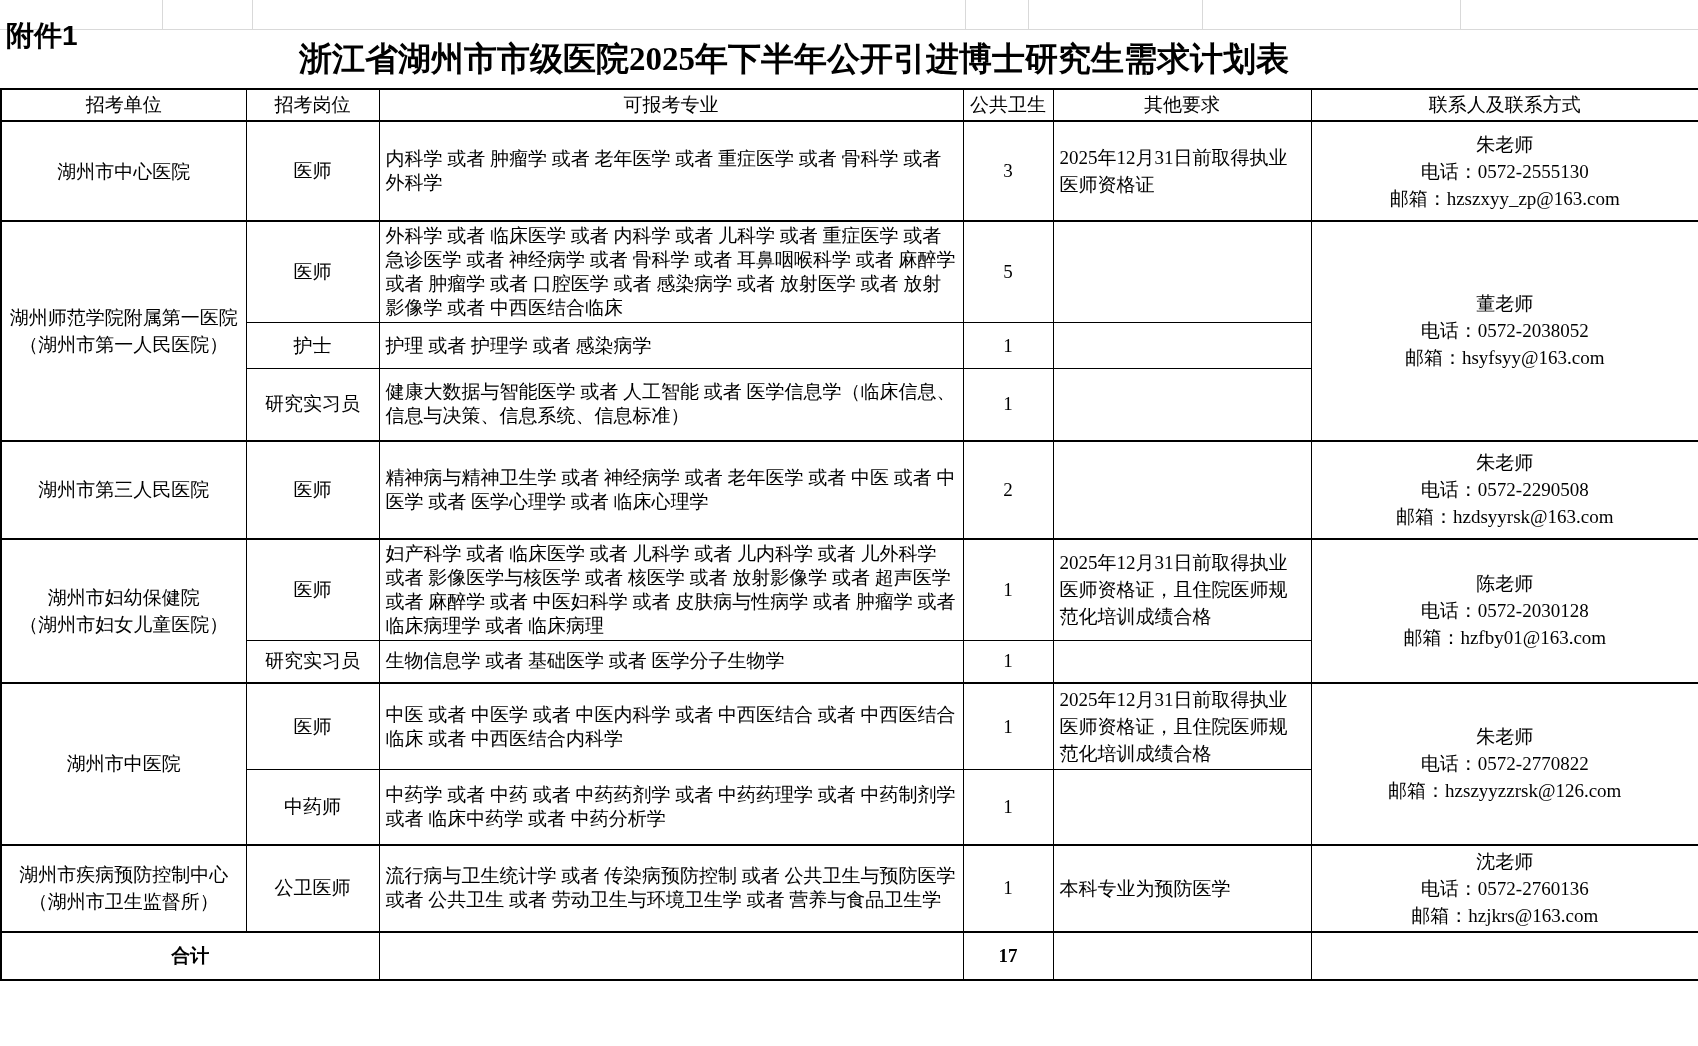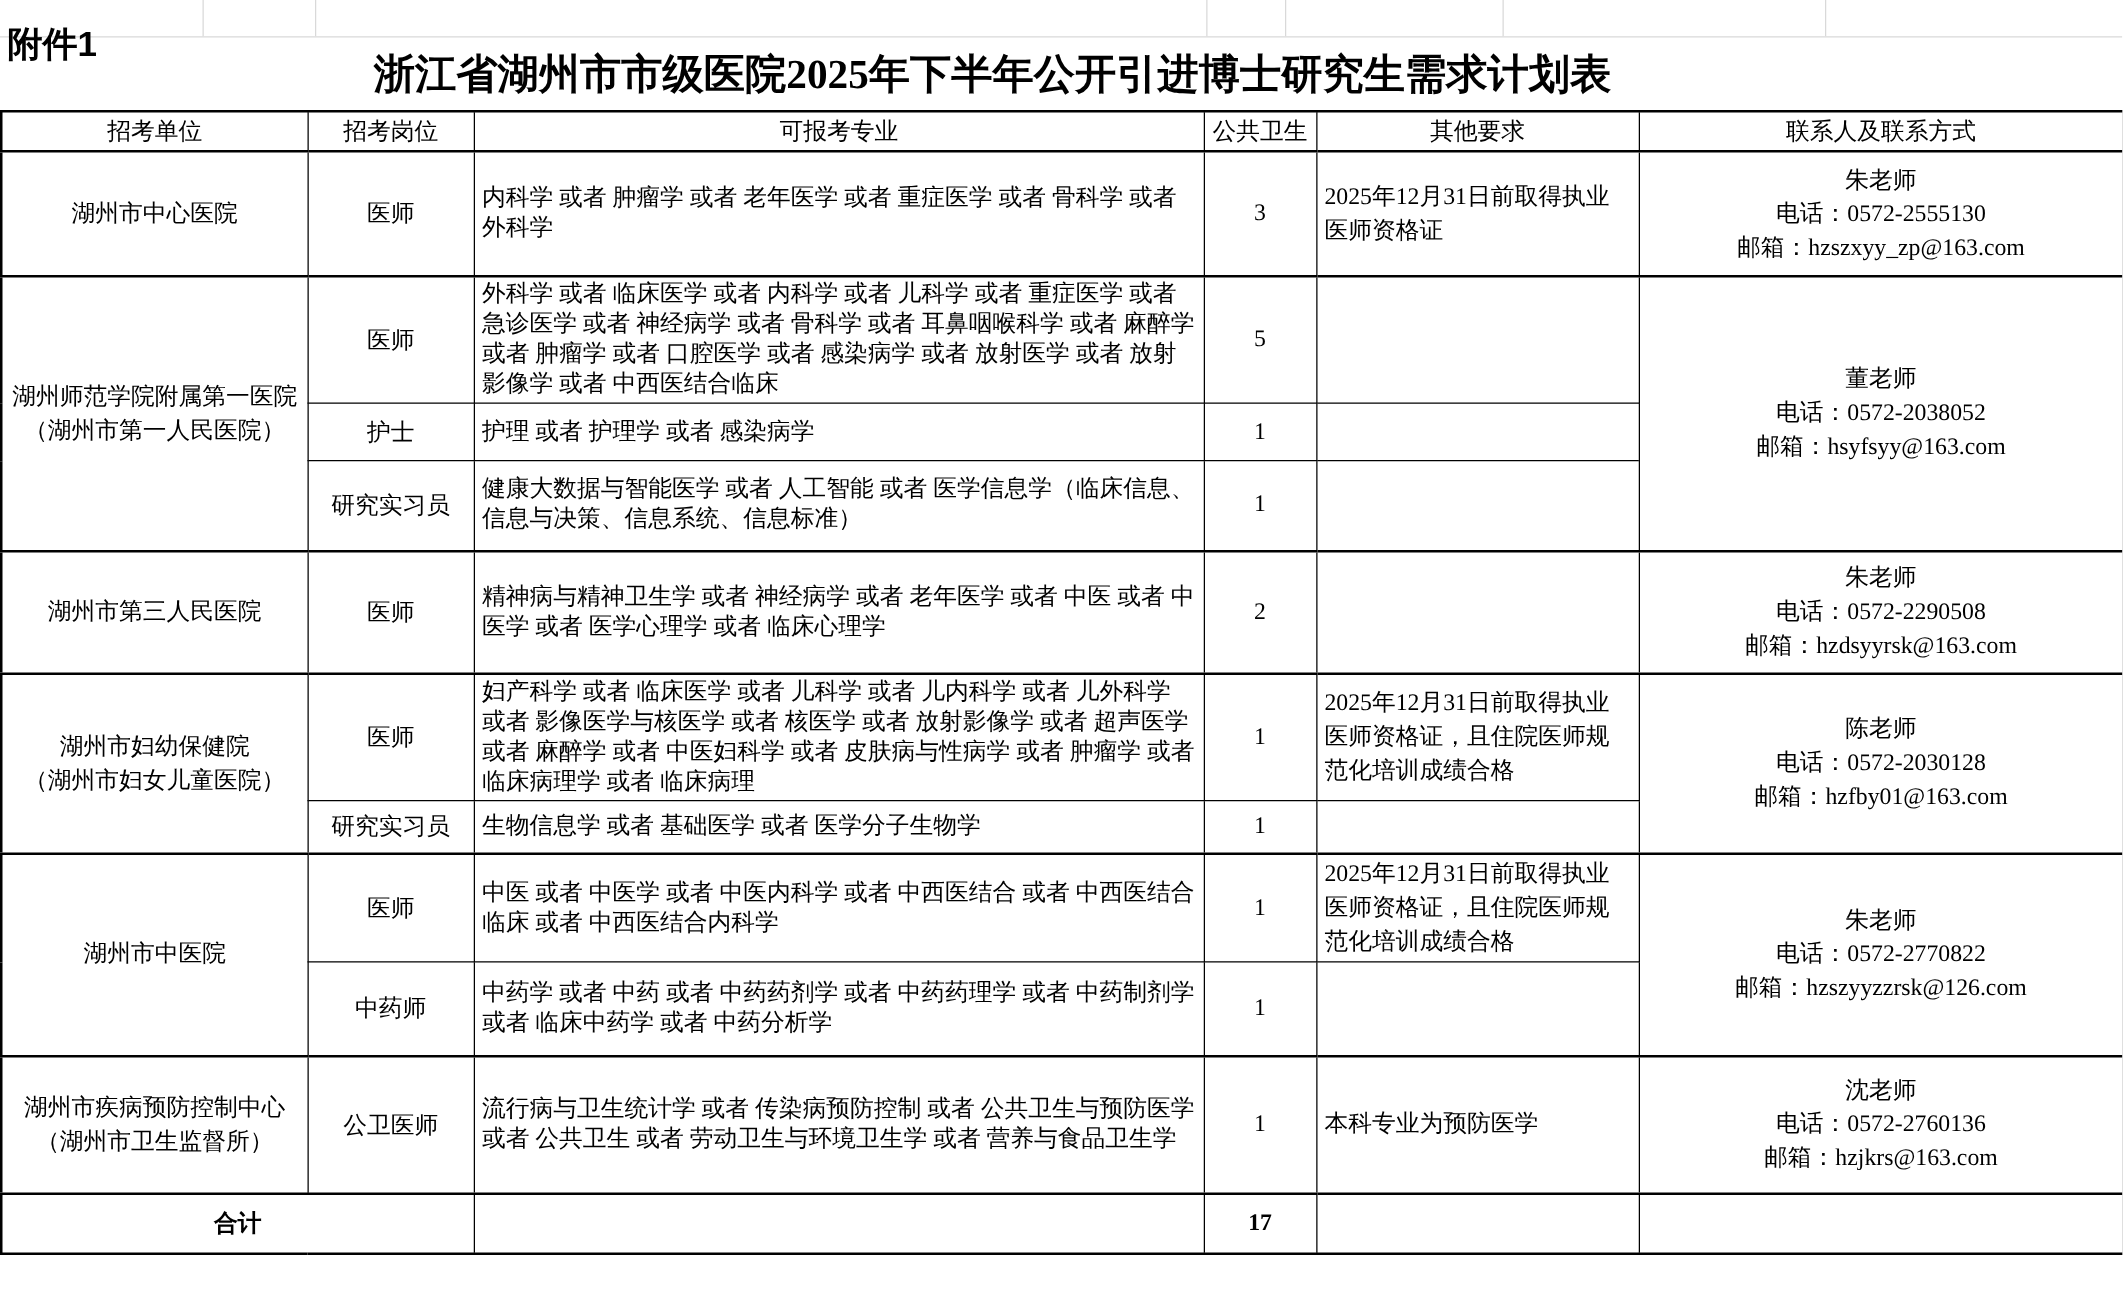--- a/index.html
+++ b/index.html
@@ -180,21 +180,21 @@
         <div>邮箱：hzszyyzzrsk@126.com</div>
       </td>
     </tr>
     <tr style="height:75px">
       <td class="c">中药师</td>
       <td class="majors">中药学 或者 中药 或者 中药药剂学 或者 中药药理学 或者 中药制剂学 或者 临床中药学 或者 中药分析学</td>
       <td class="c">1</td>
       <td class="req"></td>
     </tr>
 
-    <tr class="block-top" style="height:110px">
+    <tr class="block-top" style="height:87px">
       <td class="c unit">湖州市疾病预防控制中心
 （湖州市卫生监督所）</td>
       <td class="c">公卫医师</td>
       <td class="majors">流行病与卫生统计学 或者 传染病预防控制 或者 公共卫生与预防医学 或者 公共卫生 或者 劳动卫生与环境卫生学 或者 营养与食品卫生学</td>
       <td class="c">1</td>
       <td class="req">本科专业为预防医学</td>
       <td class="c contact">
         <div>沈老师</div>
         <div>电话：0572-2760136</div>
         <div>邮箱：hzjkrs@163.com</div>

